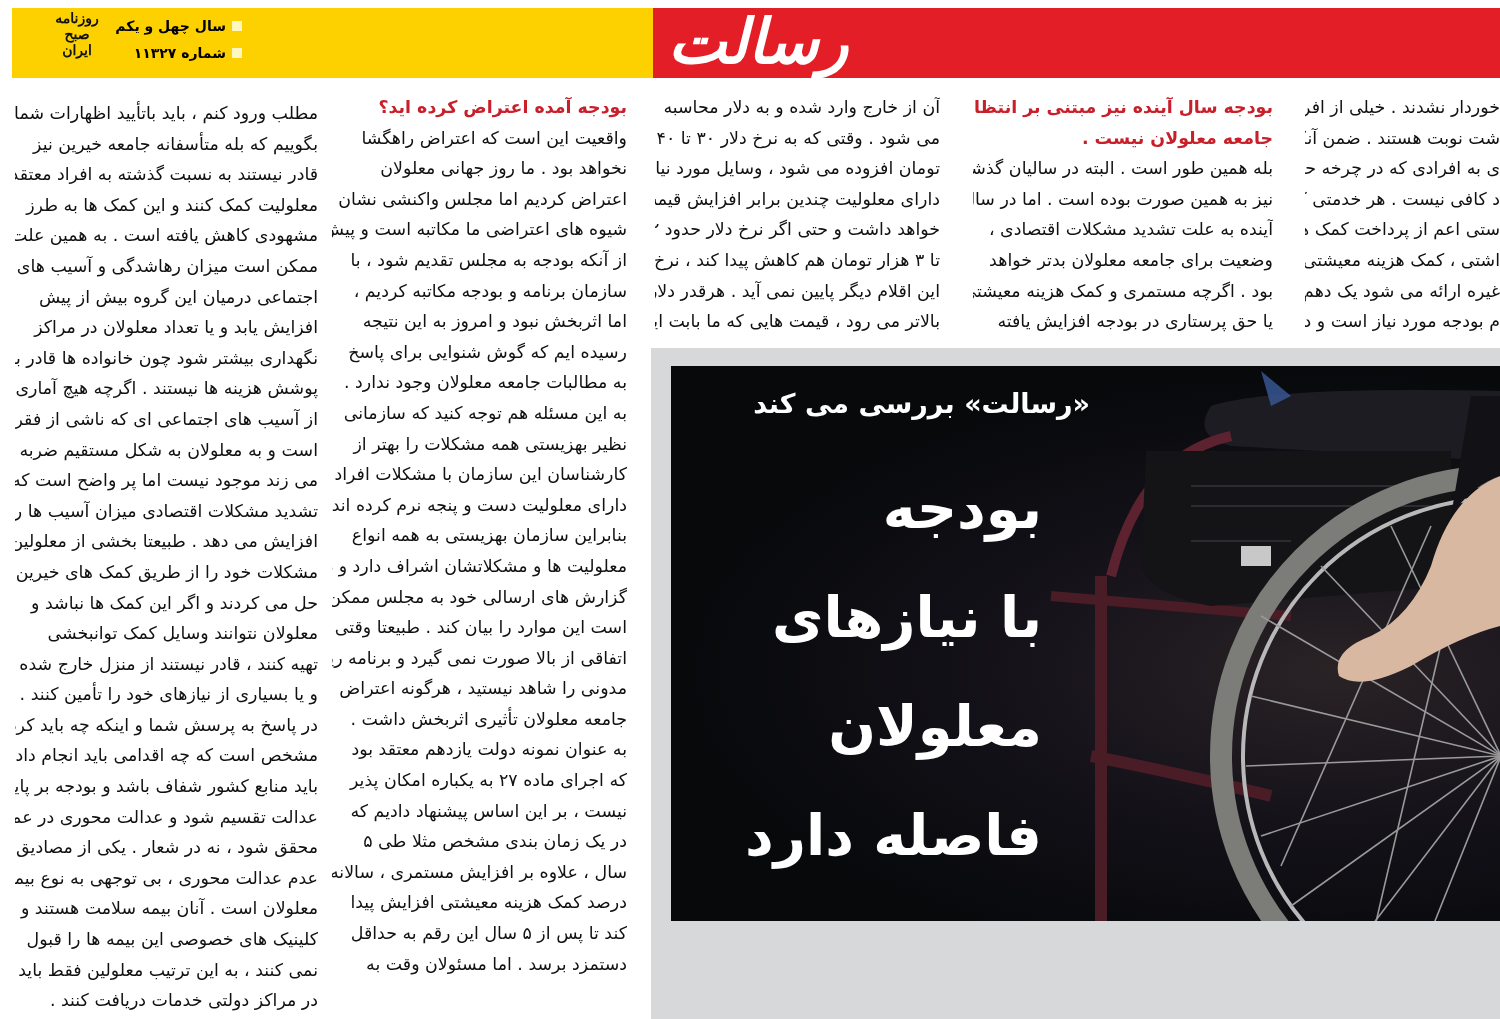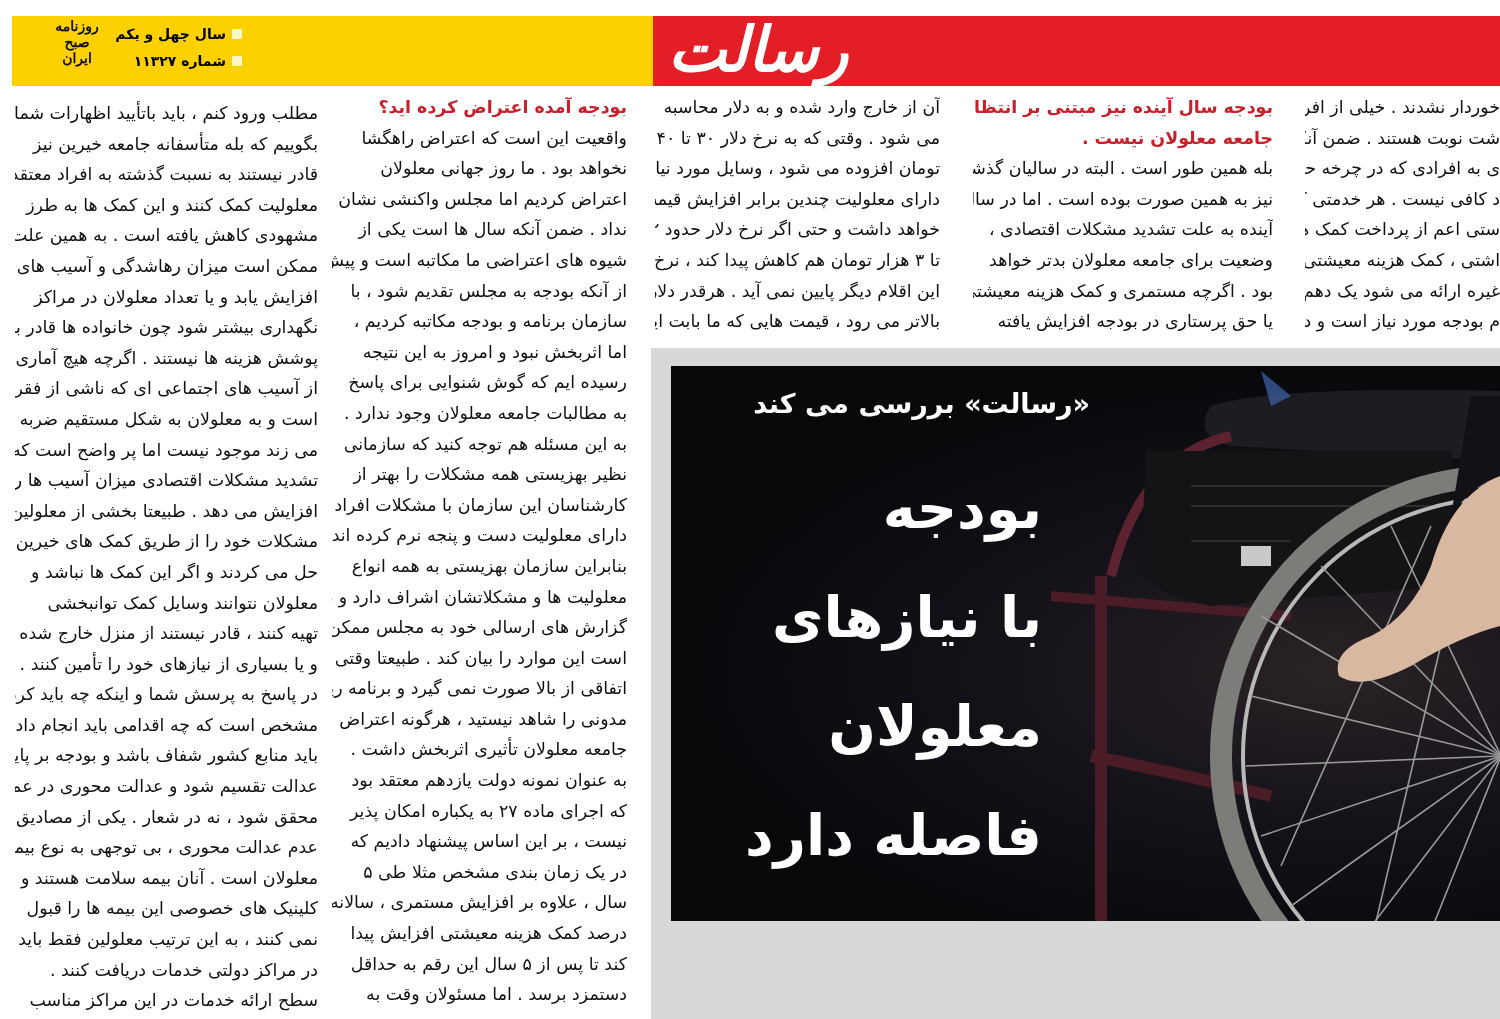--- a/index.html
+++ b/index.html
@@ -2,21 +2,21 @@
 <html><head>
 <meta charset="utf-8">
 <style>
   html, body { margin: 0; padding: 0; }
   body {
     width: 1500px; height: 1019px; overflow: hidden; position: relative;
     background: #ffffff;
     font-family: "DejaVu Sans", sans-serif;
     color: #111;
   }
-  .masthead { position: absolute; left: 0; top: 16px; width: 1500px; height: 70px; }
+  .masthead { position: absolute; left: 0; top: 8px; width: 1500px; height: 70px; }
   .mast-yellow {
     position: absolute; left: 12px; top: 0; width: 641px; height: 70px;
     background: #FDD000;
   }
   .mast-red {
     position: absolute; left: 653px; top: 0; width: 847px; height: 70px;
     background: #E41E26;
   }
   .logo {
     position: absolute; left: 668px; top: -6px;
@@ -88,20 +88,21 @@
   <div class="logo">رسالت</div>
 </div>
 
 <div class="col col1" id="col1">
     <span class="line">مطلب ورود کنم ، باید باتأیید اظهارات شما</span>
     <span class="line">بگوییم که بله متأسفانه جامعه خیرین نیز</span>
     <span class="line">قادر نیستند به نسبت گذشته به افراد معتقد</span>
     <span class="line">معلولیت کمک کنند و این کمک ها به طرز</span>
     <span class="line">مشهودی کاهش یافته است . به همین علت</span>
     <span class="line">ممکن است میزان رهاشدگی و آسیب های</span>
+    <span class="line">اجتماعی درمیان این گروه بیش از پیش</span>
     <span class="line">افزایش یابد و یا تعداد معلولان در مراکز</span>
     <span class="line">نگهداری بیشتر شود چون خانواده ها قادر به</span>
     <span class="line">پوشش هزینه ها نیستند . اگرچه هیچ آماری</span>
     <span class="line">از آسیب های اجتماعی ای که ناشی از فقر</span>
     <span class="line">است و به معلولان به شکل مستقیم ضربه</span>
     <span class="line">می زند موجود نیست اما پر واضح است که</span>
     <span class="line">تشدید مشکلات اقتصادی میزان آسیب ها را</span>
     <span class="line">افزایش می دهد . طبیعتا بخشی از معلولین</span>
     <span class="line">مشکلات خود را از طریق کمک های خیرین</span>
     <span class="line">حل می کردند و اگر این کمک ها نباشد و</span>
@@ -119,21 +120,20 @@
     <span class="line">نمی کنند ، به این ترتیب معلولین فقط باید</span>
     <span class="line">در مراکز دولتی خدمات دریافت کنند .</span>
     <span class="line">سطح ارائه خدمات در این مراکز مناسب</span>
   </div>
 
 <div class="col col2" id="col2">
     <span class="line hl">بودجه آمده اعتراض کرده اید؟</span>
     <span class="line">واقعیت این است که اعتراض راهگشا</span>
     <span class="line">نخواهد بود . ما روز جهانی معلولان</span>
     <span class="line">اعتراض کردیم اما مجلس واکنشی نشان</span>
-    <span class="line">نداد . ضمن آنکه سال ها است یکی از</span>
     <span class="line">شیوه های اعتراضی ما مکاتبه است و پیش</span>
     <span class="line">از آنکه بودجه به مجلس تقدیم شود ، با</span>
     <span class="line">سازمان برنامه و بودجه مکاتبه کردیم ،</span>
     <span class="line">اما اثربخش نبود و امروز به این نتیجه</span>
     <span class="line">رسیده ایم که گوش شنوایی برای پاسخ</span>
     <span class="line">به مطالبات جامعه معلولان وجود ندارد .</span>
     <span class="line">به این مسئله هم توجه کنید که سازمانی</span>
     <span class="line">نظیر بهزیستی همه مشکلات را بهتر از</span>
     <span class="line">کارشناسان این سازمان با مشکلات افراد</span>
     <span class="line">دارای معلولیت دست و پنجه نرم کرده اند .</span>

